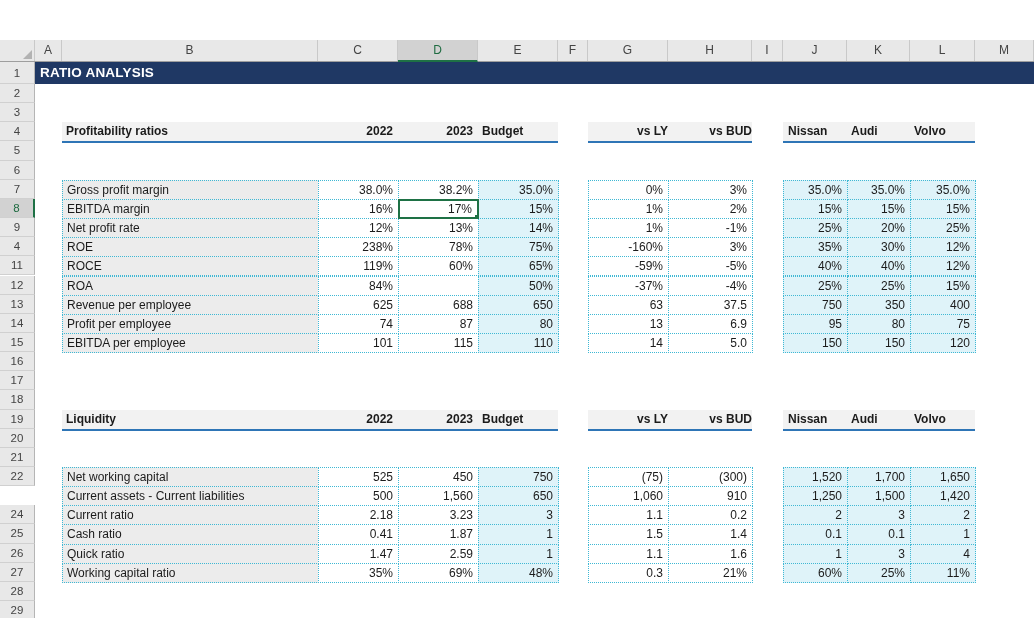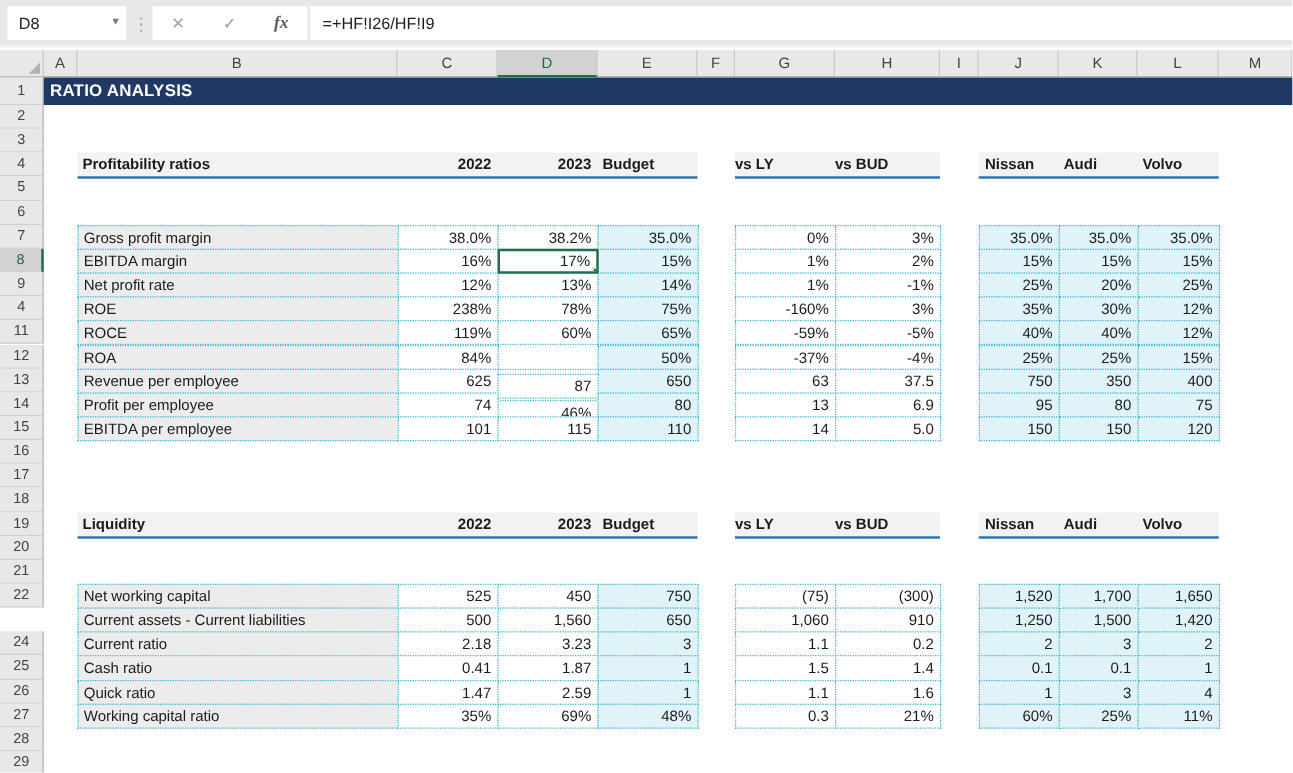--- a/index.html
+++ b/index.html
@@ -44,51 +44,36 @@
   .sheet { position:absolute; left:35px; top:62px; right:0; bottom:0; background:#fff; }
   .titlebar { position:absolute; left:35px; top:62px; width:999px; height:22px;
     background:var(--c-title); color:#fff; font-weight:bold; font-size:13.5px;
     line-height:22px; padding-left:5px; letter-spacing:.2px; }
 
   .hdrgroup { position:absolute; background:var(--c-hdrfill);
     border-bottom:2px solid var(--c-underline); }
   .hcell { position:absolute; top:0; font-size:12px; font-weight:bold; color:#1b1b1b; }
   .hcell.left { text-align:left; padding-left:4px; }
   .hcell.right { text-align:right; padding-right:5px; }
-  .hcell.center { text-align:left; }
+  .hcell.center { text-align:right; }
 
   .cell { position:absolute; border:1px dotted var(--c-dot); font-size:12px;
     color:#1b1b1b; overflow:hidden; white-space:nowrap; background:#fff; }
   .cell.lbl { background:var(--c-label); padding-left:4px; text-align:left; }
   .cell.num { text-align:right; padding-right:5px; }
   .cell.cyan { background:var(--c-bench); }
   .cell.selcell { border:2px solid var(--c-green); z-index:5; }
   .handle { position:absolute; right:-3px; bottom:-3px; width:6px; height:6px;
     background:var(--c-green); border:1px solid #fff; z-index:6; }
 </style>
 </head>
 <body>
 
 <div id="app">
 
-  <div class="toolbar">
-    <div class="namebox">
-      <span>D8</span>
-      <span class="nb-arrow">▾</span>
-    </div>
-    <div class="dots">⋮</div>
-    <div class="fx-panel">
-      <span class="btn">✕</span>
-      <span class="btn">✓</span>
-      <span class="btn fx">fx</span>
-    </div>
-    <div class="formulabar">
-      <span>=+HF!I26/HF!I9</span>
-    </div>
-  </div>
 
   <div class="colheaders">
     <div class="corner">
         <div class="tri"></div>
       </div>
   <div class="colhdr" style="left: 35px; width: 27px;">A</div>
       <div class="colhdr" style="left: 62px; width: 256px;">B</div>
       <div class="colhdr" style="left: 318px; width: 80px;">C</div>
       <div class="colhdr sel" style="left: 398px; width: 80px;">D</div>
       <div class="colhdr" style="left: 478px; width: 80px;">E</div>
@@ -207,21 +192,21 @@
       <div class="cell num" style="left: 318px; top: 294.65px; width: 81px; height: 20.15px; line-height: 19.15px;">625</div>
       <div class="cell num" style="left: 398px; top: 294.65px; width: 81px; height: 20.15px; line-height: 19.15px;">688</div>
       <div class="cell num cyan" style="left: 478px; top: 294.65px; width: 81px; height: 20.15px; line-height: 19.15px;">650</div>
       <div class="cell num" style="left: 588px; top: 294.65px; width: 81px; height: 20.15px; line-height: 19.15px;">63</div>
       <div class="cell num" style="left: 668px; top: 294.65px; width: 85px; height: 20.15px; line-height: 19.15px;">37.5</div>
       <div class="cell num cyan" style="left: 783px; top: 294.65px; width: 65px; height: 20.15px; line-height: 19.15px;">750</div>
       <div class="cell num cyan" style="left: 847px; top: 294.65px; width: 64px; height: 20.15px; line-height: 19.15px;">350</div>
       <div class="cell num cyan" style="left: 910px; top: 294.65px; width: 66px; height: 20.15px; line-height: 19.15px;">400</div>
       <div class="cell lbl" style="left: 62px; top: 313.8px; width: 257px; height: 20.15px; line-height: 19.15px;">Profit per employee</div>
       <div class="cell num" style="left: 318px; top: 313.8px; width: 81px; height: 20.15px; line-height: 19.15px;">74</div>
-      <div class="cell num" style="left: 398px; top: 299px; width: 81px; height: 20.15px; line-height: 19.15px;">87</div>
+      <div class="cell num" style="left: 398px; top: 314px; width: 81px; height: 20.15px; line-height: 19.15px;">87</div>
       <div class="cell num cyan" style="left: 478px; top: 313.8px; width: 81px; height: 20.15px; line-height: 19.15px;">80</div>
       <div class="cell num" style="left: 588px; top: 313.8px; width: 81px; height: 20.15px; line-height: 19.15px;">13</div>
       <div class="cell num" style="left: 668px; top: 313.8px; width: 85px; height: 20.15px; line-height: 19.15px;">6.9</div>
       <div class="cell num cyan" style="left: 783px; top: 313.8px; width: 65px; height: 20.15px; line-height: 19.15px;">95</div>
       <div class="cell num cyan" style="left: 847px; top: 313.8px; width: 64px; height: 20.15px; line-height: 19.15px;">80</div>
       <div class="cell num cyan" style="left: 910px; top: 313.8px; width: 66px; height: 20.15px; line-height: 19.15px;">75</div>
       <div class="cell lbl" style="left: 62px; top: 332.95px; width: 257px; height: 20.15px; line-height: 19.15px;">EBITDA per employee</div>
       <div class="cell num" style="left: 318px; top: 332.95px; width: 81px; height: 20.15px; line-height: 19.15px;">101</div>
       <div class="cell num" style="left: 398px; top: 332.95px; width: 81px; height: 20.15px; line-height: 19.15px;">115</div>
       <div class="cell num cyan" style="left: 478px; top: 332.95px; width: 81px; height: 20.15px; line-height: 19.15px;">110</div>

